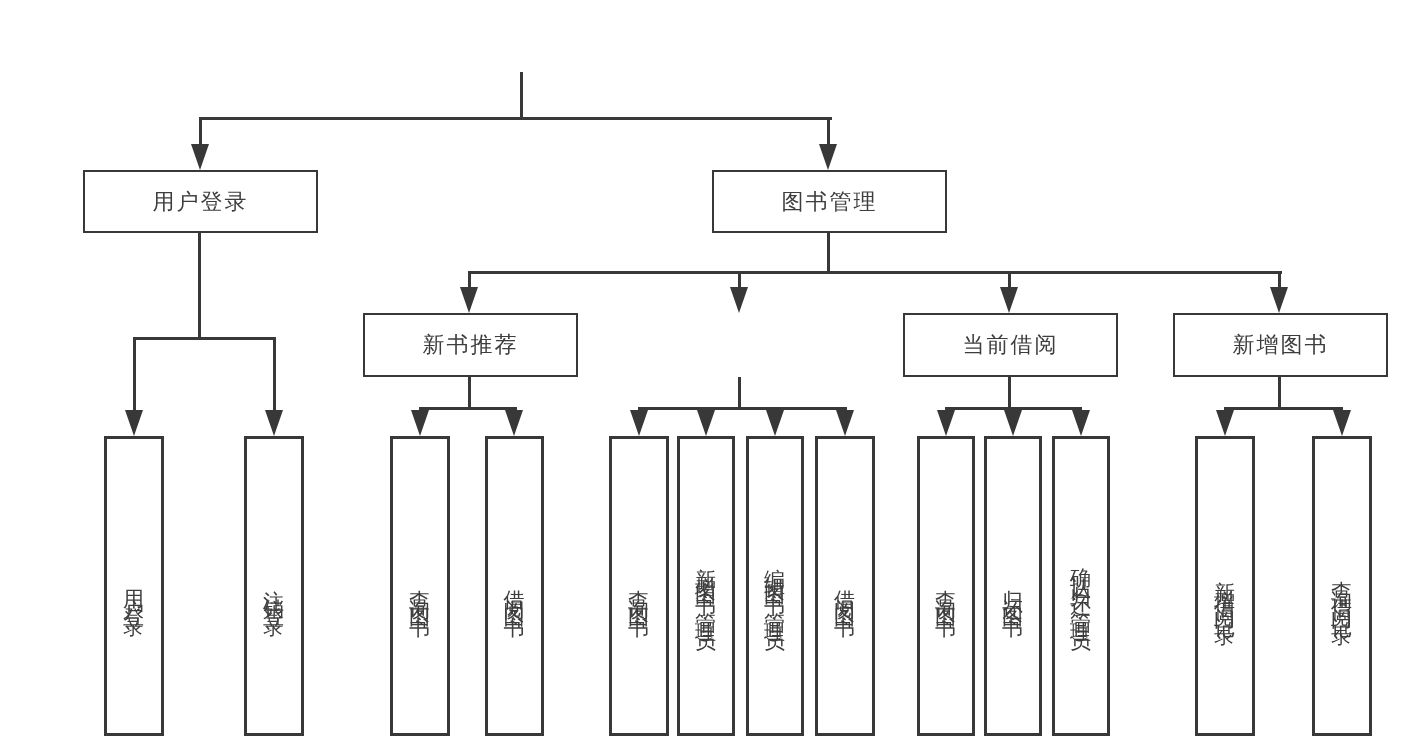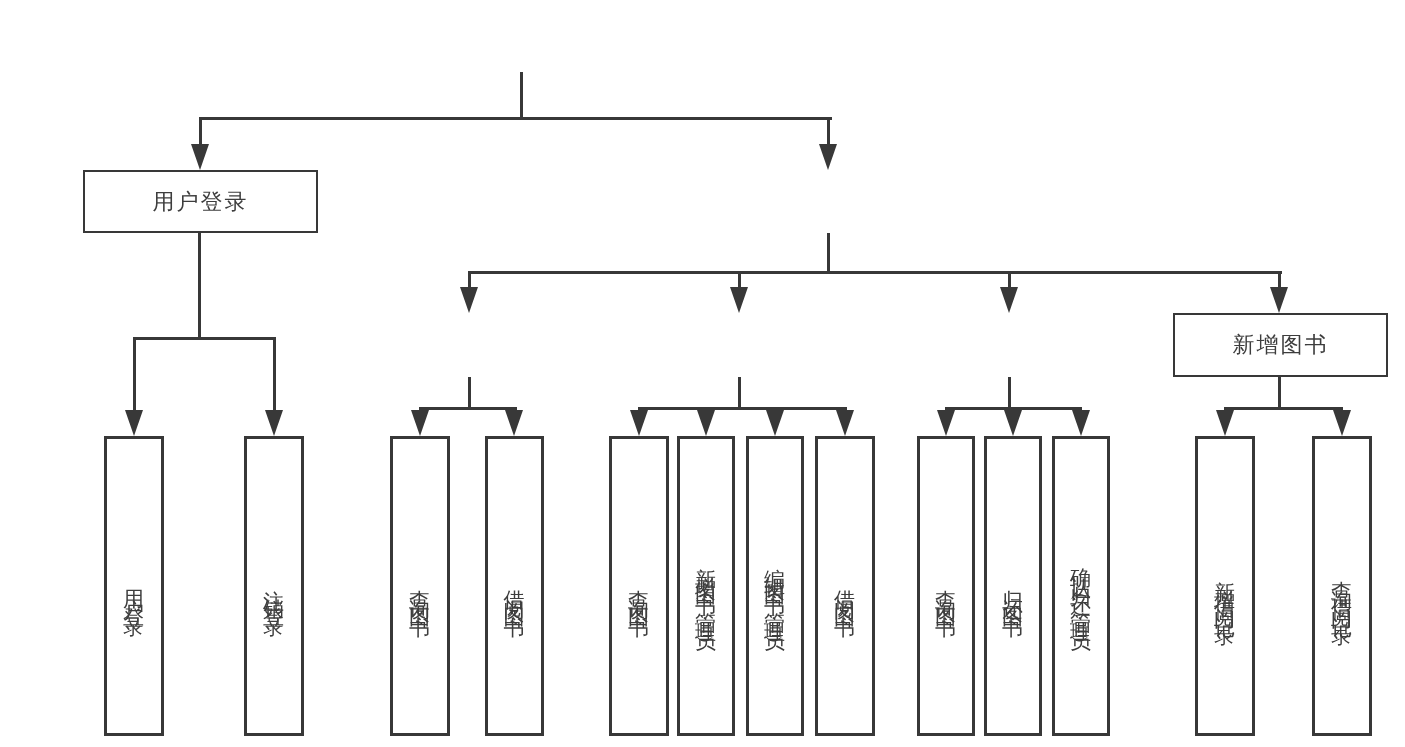--- a/index.html
+++ b/index.html
@@ -40,39 +40,48 @@
   <div class="vline" style="left:520px; top:72px; height:46px;"></div>
   <div class="hline" style="left:199px; top:117px; width:633px;"></div>
   <div class="vline" style="left:199px; top:117px; height:30px;"></div>
   <div class="arrow" style="left:191px; top:144px;"></div>
   <div class="vline" style="left:827px; top:117px; height:30px;"></div>
   <div class="arrow" style="left:819px; top:144px;"></div>
 
   <div class="box hbox" style="left:83px; top:170px; width:235px; height:63px;">
     <span>用户登录</span>
   </div>
+  <div class="box hbox" style="left:712px; top:170px; width:235px; height:63px;">
+    <span>图书管理</span>
+  </div>
 
   <div class="vline" style="left:198px; top:233px; height:107px;"></div>
   <div class="hline" style="left:133px; top:337px; width:143px;"></div>
   <div class="vline" style="left:133px; top:337px; height:77px;"></div>
   <div class="arrow" style="left:125px; top:410px;"></div>
   <div class="vline" style="left:273px; top:337px; height:77px;"></div>
   <div class="arrow" style="left:265px; top:410px;"></div>
 
   <div class="vline" style="left:827px; top:233px; height:41px;"></div>
   <div class="hline" style="left:468px; top:271px; width:814px;"></div>
   <div class="vline" style="left:468px; top:271px; height:18px;"></div>
   <div class="arrow" style="left:460px; top:287px;"></div>
   <div class="vline" style="left:738px; top:271px; height:18px;"></div>
   <div class="arrow" style="left:730px; top:287px;"></div>
   <div class="vline" style="left:1008px; top:271px; height:18px;"></div>
   <div class="arrow" style="left:1000px; top:287px;"></div>
   <div class="vline" style="left:1278px; top:271px; height:18px;"></div>
   <div class="arrow" style="left:1270px; top:287px;"></div>
 
+  <div class="box hbox" style="left:363px; top:313px; width:215px; height:64px;">
+    <span>新书推荐</span>
+  </div>
+  <div class="box hbox" style="left:903px; top:313px; width:215px; height:64px;">
+    <span>当前借阅</span>
+  </div>
   <div class="box hbox" style="left:1173px; top:313px; width:215px; height:64px;">
     <span>新增图书</span>
   </div>
 
   <div class="vline" style="left:468px; top:377px; height:33px;"></div>
   <div class="hline" style="left:419px; top:407px; width:98px;"></div>
   <div class="arrow" style="left:411px; top:410px;"></div>
   <div class="arrow" style="left:505px; top:410px;"></div>
 
   <div class="vline" style="left:738px; top:377px; height:33px;"></div>

